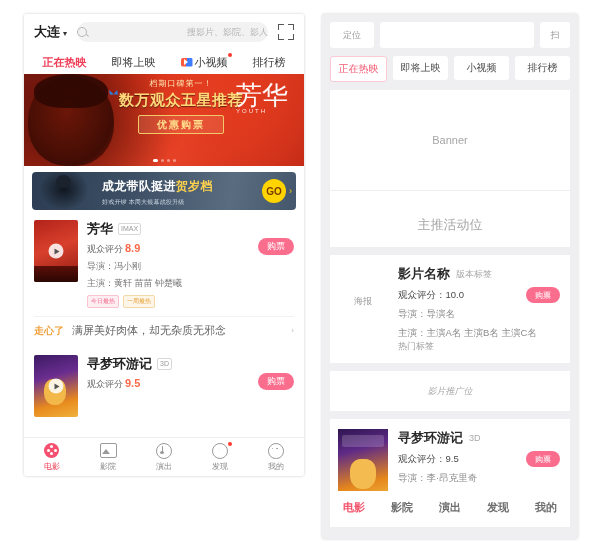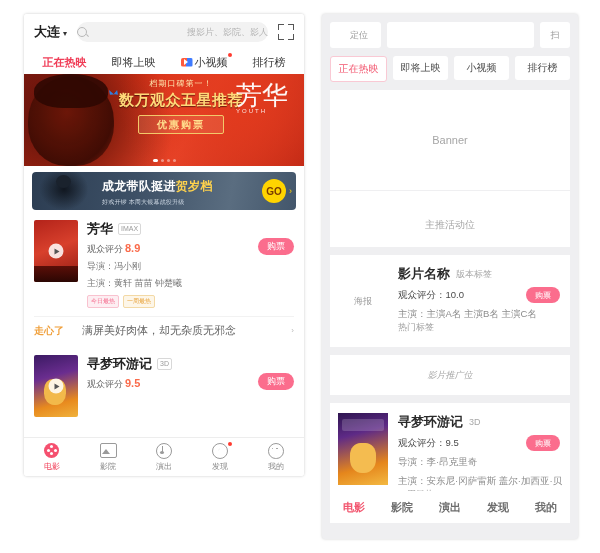--- a/index.html
+++ b/index.html
@@ -95,21 +95,21 @@
   .mrow{font-size:9px;color:#777;margin-top:4px;white-space:nowrap;overflow:hidden;}
   .mrow.score{color:#666;}
   .mrow.score b{color:#fa6a4a;font-size:11px;margin-left:2px;}
   .tagrow{display:flex;gap:4px;margin-top:5px;}
   .htag{font-size:6px;padding:1px 3px;border-radius:2px;line-height:9px;}
   .htag.hot{color:#f56a8c;border:1px solid #f9c2cf;background:#fdeef2;}
   .htag.week{color:#e8a33c;border:1px solid #f3d9a5;background:#fdf6e8;}
   .buy{position:absolute;right:10px;top:28px;width:36px;height:17px;border-radius:9px;background:#fb6d8d;
     display:flex;align-items:center;justify-content:center;}
   .buy span{font-size:9px;color:#fff;}
-  .review{margin:8px 10px 0;padding:6px 0 7px;border-top:1px solid #f2f2f2;display:flex;align-items:center;gap:18px;}
+  .review{margin:8px 10px 0;padding:6px 0 7px;border-top:1px solid #f2f2f2;display:flex;align-items:center;gap:8px;}
   .rv-tag{font-size:10px;color:#f0a03c;font-weight:bold;white-space:nowrap;}
   .rv-txt{font-size:11px;color:#666;white-space:nowrap;overflow:hidden;flex:1;}
   .rv-ar{font-size:8px;color:#bbb;}
 
   
   .l-nav{position:absolute;left:0;bottom:0;width:100%;height:38px;border-top:1px solid #ededed;
     background:#fff;display:flex;align-items:center;justify-content:space-around;}
   .nav-it{display:flex;flex-direction:column;align-items:center;gap:2px;position:relative;width:48px;}
   .nav-lb{font-size:8px;color:#8a8a8a;}
   .nav-it.active .nav-lb{color:#f03d57;}
@@ -133,33 +133,33 @@
   .ic-me i:nth-child(2){left:8px;}
   .navdot{position:absolute;right:12px;top:-1px;width:4px;height:4px;border-radius:50%;background:#ff3b30;}
 
   
   #right-panel{
     left:322px;top:14px;width:256px;height:525px;background:#efeff1;
     box-shadow:0 0 3px rgba(0,0,0,.18);
   }
   .r-header{padding:8px 8px 0;display:flex;gap:6px;align-items:center;}
   .r-box{background:#fff;border-radius:3px;height:26px;display:flex;align-items:center;justify-content:center;}
-  .r-loc{width:44px;padding-left:7px;}
+  .r-loc{width:44px;}
   .r-search{flex:1;}
   .r-scan{width:30px;}
   .r-box span{font-size:9px;color:#9a9a9a;}
   .r-tabs{display:flex;gap:6px;padding:8px 8px 0;}
   .r-tab{flex:1;height:24px;background:#fff;border-radius:3px;display:flex;align-items:center;justify-content:center;}
   .r-tab span{font-size:10px;color:#4a4a4a;}
   .r-tab.active{border:1px solid #f9c9d4;background:#fff;}
   .r-tab.active span{color:#f2566f;}
   .r-banner{margin:8px 8px 0;height:100px;background:#fff;display:flex;align-items:center;justify-content:center;}
   .r-banner span{font-size:11px;color:#a6a6a6;}
   .r-promo{margin:1px 8px 0;height:56px;background:#fff;display:flex;align-items:center;justify-content:center;}
-  .r-promo span{font-size:10px;color:#a6a6a6;margin-top:12px;}
+  .r-promo span{font-size:13px;color:#a6a6a6;margin-top:12px;}
   .r-card{margin:8px 8px 0;background:#fff;padding:10px 8px;position:relative;}
   .r-poster{width:50px;height:72px;background:#fff;border:0;display:flex;align-items:center;justify-content:center;flex:0 0 auto;}
   .r-poster span{font-size:9px;color:#9a9a9a;text-align:right;}
   .r-poster.img{background:linear-gradient(165deg,#2e1550 0%,#5e2a86 30%,#e5861c 72%,#f3b942 100%);position:relative;overflow:hidden;}
   .r-poster.img:before{content:"";position:absolute;left:12px;top:30px;width:26px;height:30px;border-radius:40% 40% 45% 45%;background:#f4bc50;}
   .r-poster.img:after{content:"";position:absolute;left:4px;top:6px;right:4px;height:12px;background:rgba(255,255,255,.18);border-radius:2px;}
   .r-flex{display:flex;}
   .r-info{flex:1;margin-left:10px;min-width:0;}
   .r-title{display:flex;align-items:center;gap:6px;}
   .r-title .nm{font-size:13px;font-weight:bold;color:#2b2b2b;white-space:nowrap;}
@@ -378,20 +378,21 @@
     <div class="r-flex">
       <div class="r-poster">
           <span>海报</span>
         </div>
       <div class="r-info">
         <div class="r-title">
           <span class="nm">影片名称</span>
           <span class="vt">版本标签</span>
         </div>
         <div class="r-line sc">观众评分：10.0</div>
+        <div class="r-line">导演：导演名</div>
         <div class="r-line">主演：主演A名  主演B名 主演C名</div>
         <div class="r-tagline">热门标签</div>
       </div>
     </div>
     <div class="r-buy">
         <span>购票</span>
       </div>
   </div>
   <div class="r-sub">
       <span>影片推广位</span>

